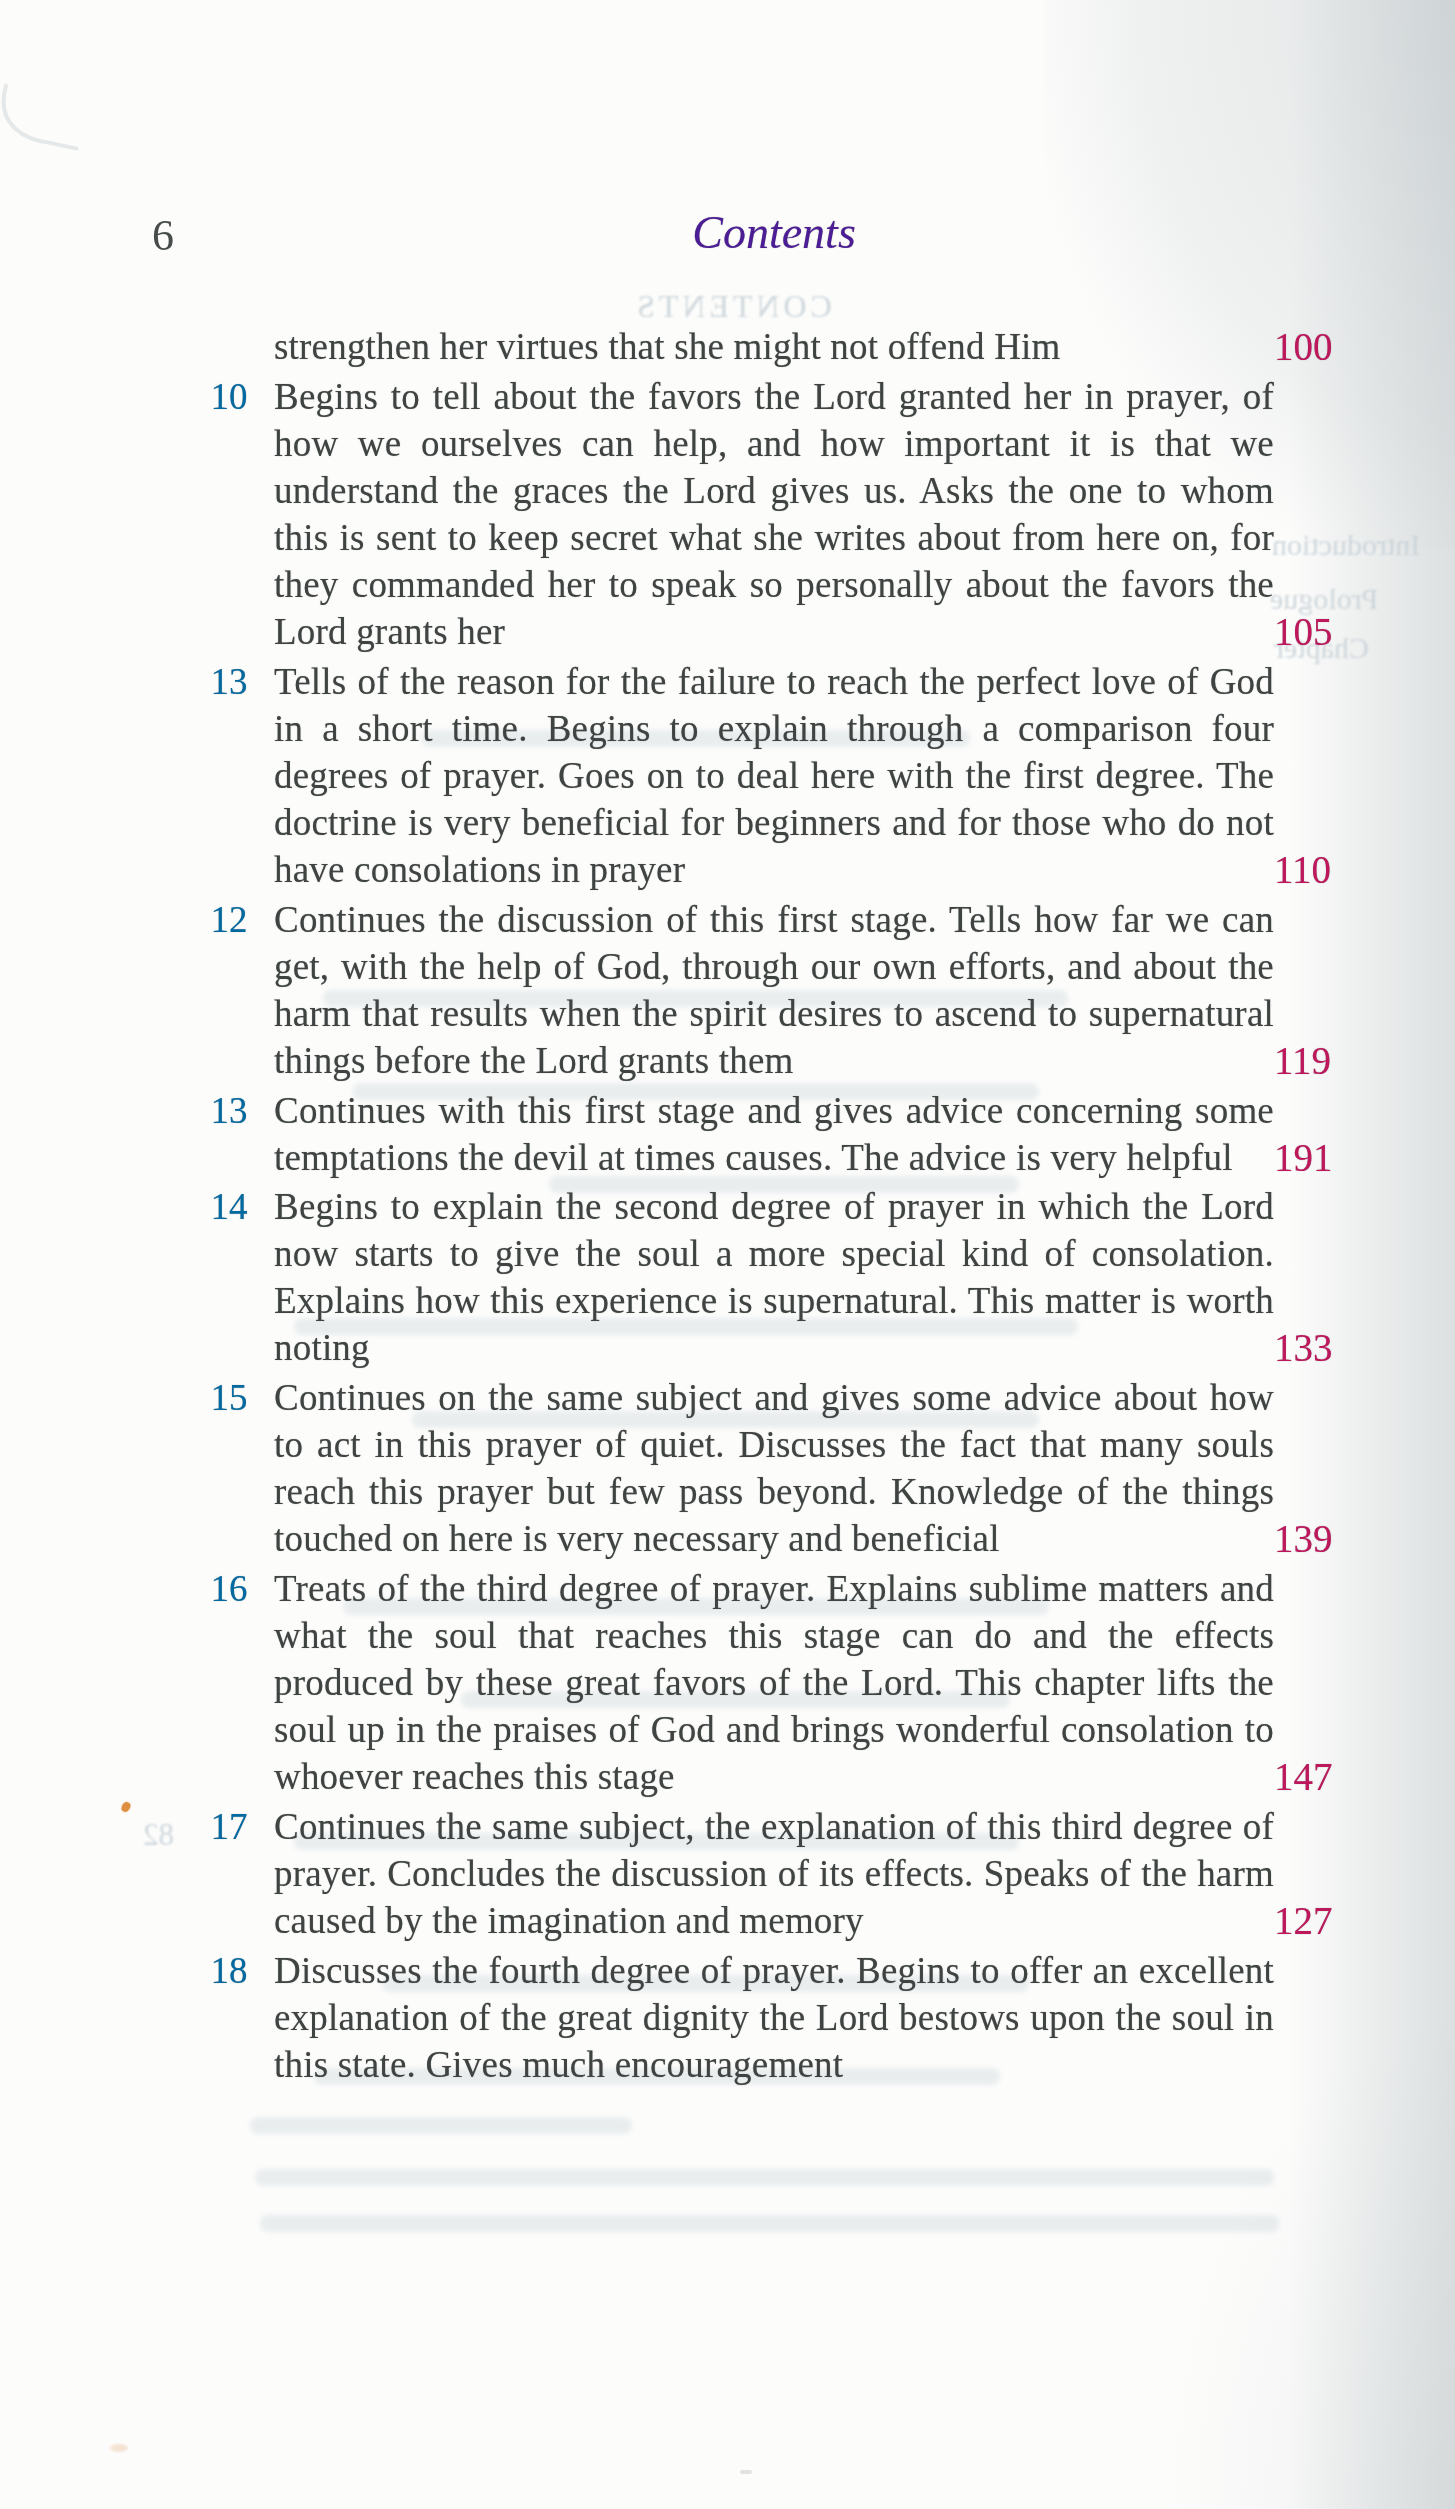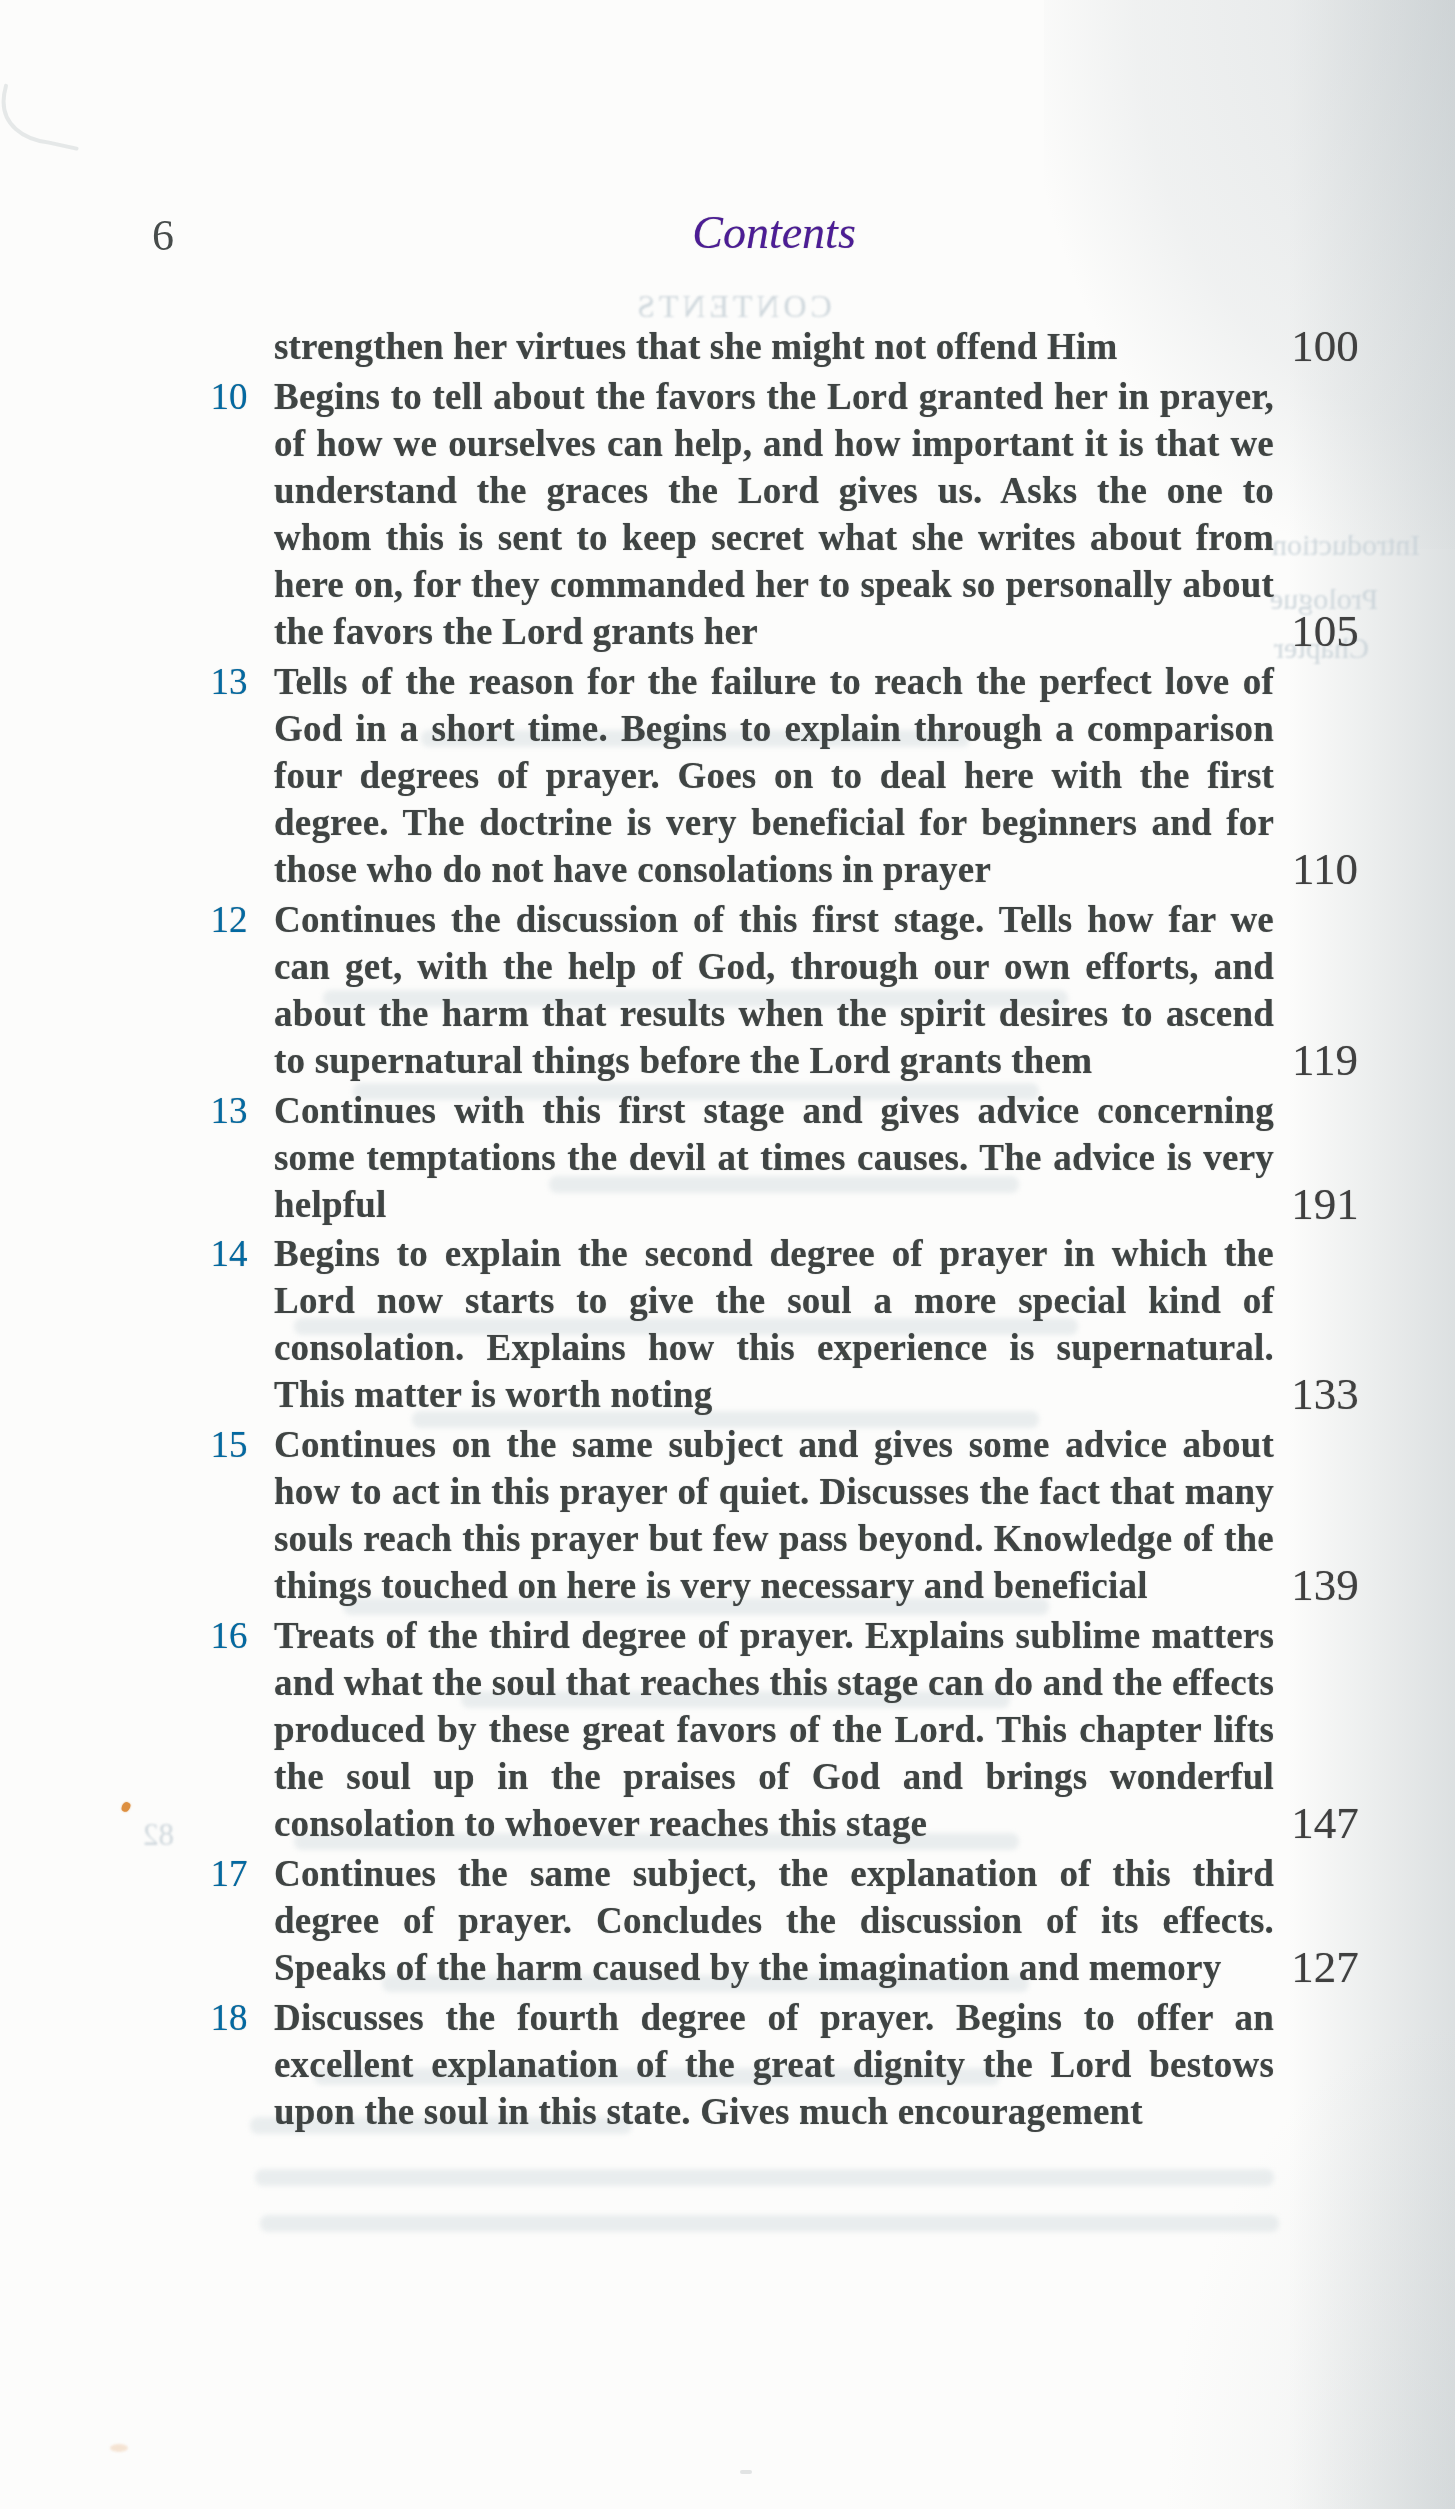--- a/index.html
+++ b/index.html
@@ -62,27 +62,26 @@
     margin-bottom:2.9px;
   }
   .entry-num{
     text-align:center;
     color:#0369a1;
   }
   .entry-text{
     text-align:justify;
     color:#3f4443;
     letter-spacing:0.2px;
-    font-weight:bold;
   }
   .entry-page{
     align-self:end;
-    text-align:center;
-    font-size:45px;
-    color:#404040;
+    text-align:left;
+    font-size:39px;
+    color:#be185d;
   }
 
   
   .ghost{
     position:absolute;
     color:#c7d1d7;
     transform:scaleX(-1);
     filter:blur(1.3px);
     opacity:.85;
     pointer-events:none;

